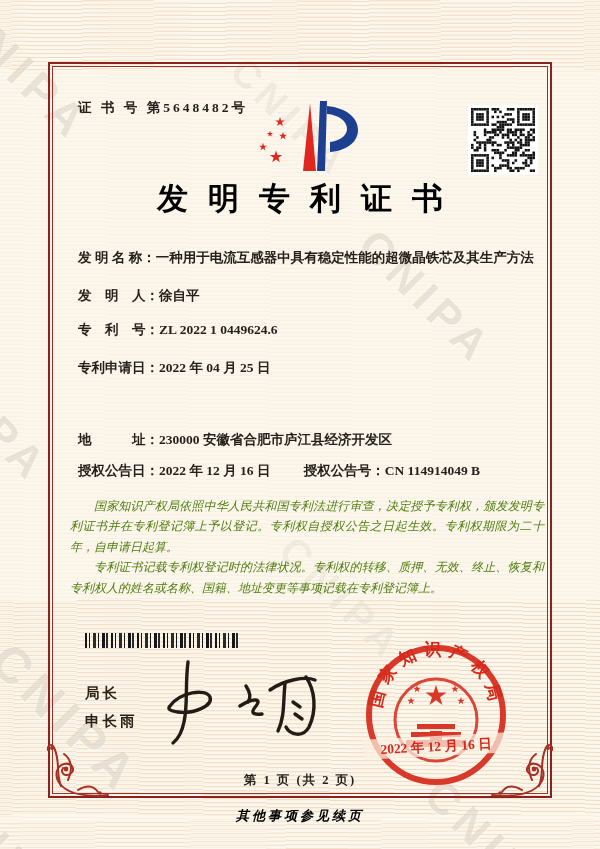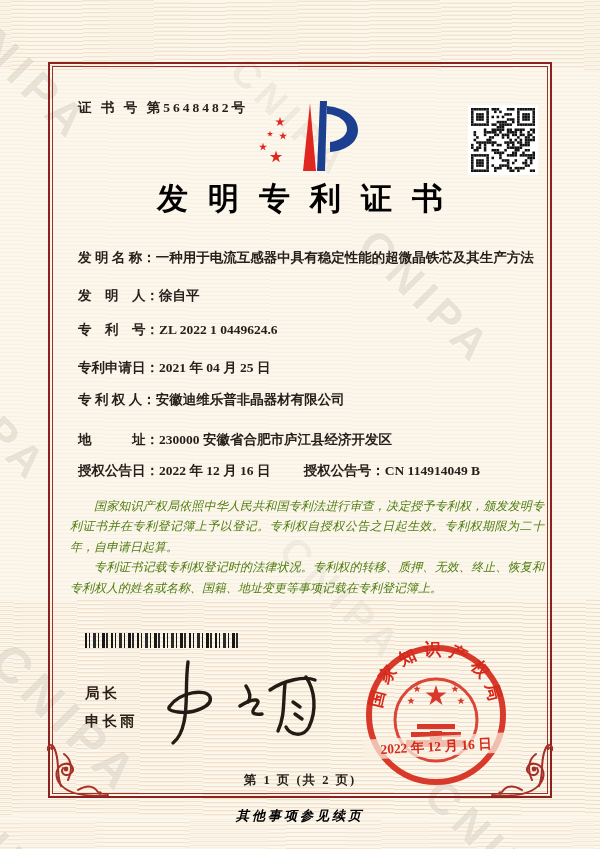--- a/index.html
+++ b/index.html
@@ -450,24 +450,21 @@
   <div class="row r1">
     <span class="lbl">发 明 名 称：</span><span class="val">一种用于电流互感器中具有稳定性能的超微晶铁芯及其生产方法</span>
   </div>
   <div class="row r2">
     <span class="lbl">发　明　人：</span><span class="val">徐自平</span>
   </div>
   <div class="row r3">
     <span class="lbl">专　利　号：</span><span class="val">ZL 2022 1 0449624.6</span>
   </div>
   <div class="row r4">
-    <span class="lbl">专利申请日：</span><span class="val">2021 年 04 月 25 日</span>
-  </div>
-  <div class="row r5">
-    <span class="lbl">专 利 权 人：</span><span class="val">安徽迪维乐普非晶器材有限公司</span>
+    <span class="lbl">专利申请日：</span><span class="val">2022 年 04 月 25 日</span>
   </div>
   <div class="row r6">
     <span class="lbl">地　　　址：</span><span class="val">230000 安徽省合肥市庐江县经济开发区</span>
   </div>
   <div class="row r7">
     <span><span class="lbl">授权公告日：</span><span class="val">2022 年 12 月 16 日</span></span>
     <span class="col2"><span class="lbl">授权公告号：</span><span class="val">CN 114914049 B</span></span>
   </div>
 
   <div class="paras">

